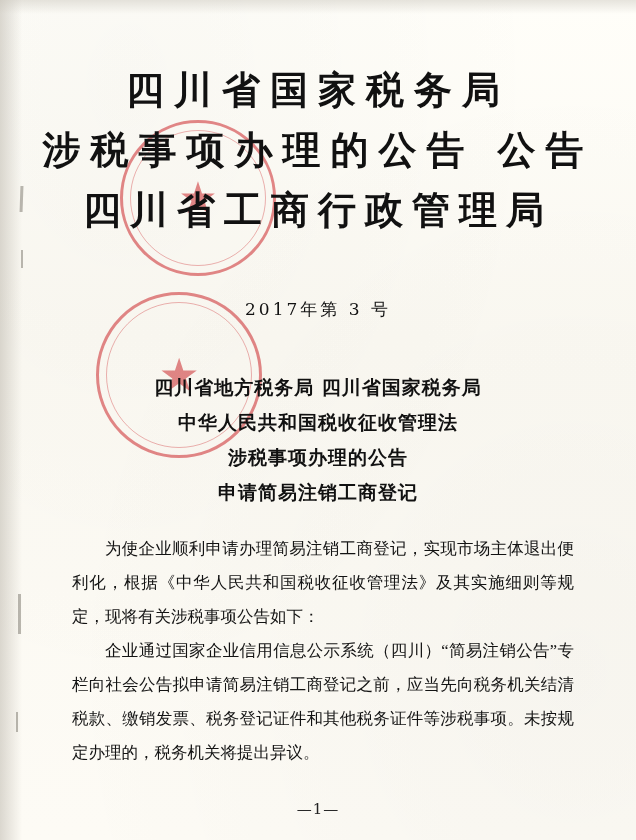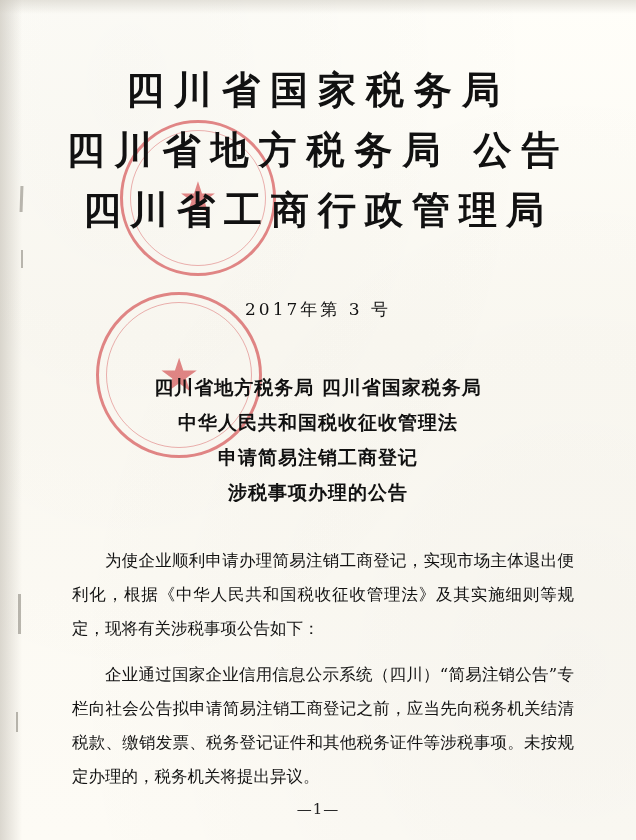--- a/index.html
+++ b/index.html
@@ -132,22 +132,23 @@
     left: 72px;
     right: 62px;
     top: 532px;
     font-family: "DejaVu Serif", "Liberation Serif", serif;
     font-size: 16.5px;
     line-height: 2.06;
     color: #131313;
     text-align: justify;
   }
   .body-text p {
-    margin: 12px 0 0 0;
+    margin: 0 0 0 0;
     text-indent: 2em;
+    font-family: Liberation Serif, serif;
   }
   .page-number {
     position: absolute;
     left: 0; right: 0;
     bottom: 22px;
     text-align: center;
     font-family: "DejaVu Serif", "Liberation Serif", serif;
     font-size: 15px;
     letter-spacing: 1px;
     color: #222;
@@ -171,31 +172,31 @@
     <div class="star">★</div>
   </div>
 
   <div class="seal" id="seal-mid">
     <div class="ring"></div>
     <div class="star">★</div>
   </div>
 
   <div class="masthead">
     <div class="line l1">四川省国家税务局</div>
-    <div class="line l2">四川省地方税务局 公告</div>
+    <div class="line l2">涉税事项办理的公告 公告</div>
     <div class="line l3">四川省工商行政管理局</div>
   </div>
 
   <div class="issue-no">2017年第 3 号</div>
 
   <div class="doc-title">
     <div>四川省地方税务局 四川省国家税务局</div>
     <div>中华人民共和国税收征收管理法</div>
+    <div>涉税事项办理的公告</div>
     <div>申请简易注销工商登记</div>
-    <div>涉税事项办理的公告</div>
   </div>
 
   <div class="body-text">
     <p>为使企业顺利申请办理简易注销工商登记，实现市场主体退出便利化，根据《中华人民共和国税收征收管理法》及其实施细则等规定，现将有关涉税事项公告如下：</p>
     <p>企业通过国家企业信用信息公示系统（四川）“简易注销公告”专栏向社会公告拟申请简易注销工商登记之前，应当先向税务机关结清税款、缴销发票、税务登记证件和其他税务证件等涉税事项。未按规定办理的，税务机关将提出异议。</p>
   </div>
 
   <div class="page-number">—1—</div>
 
 </div>

